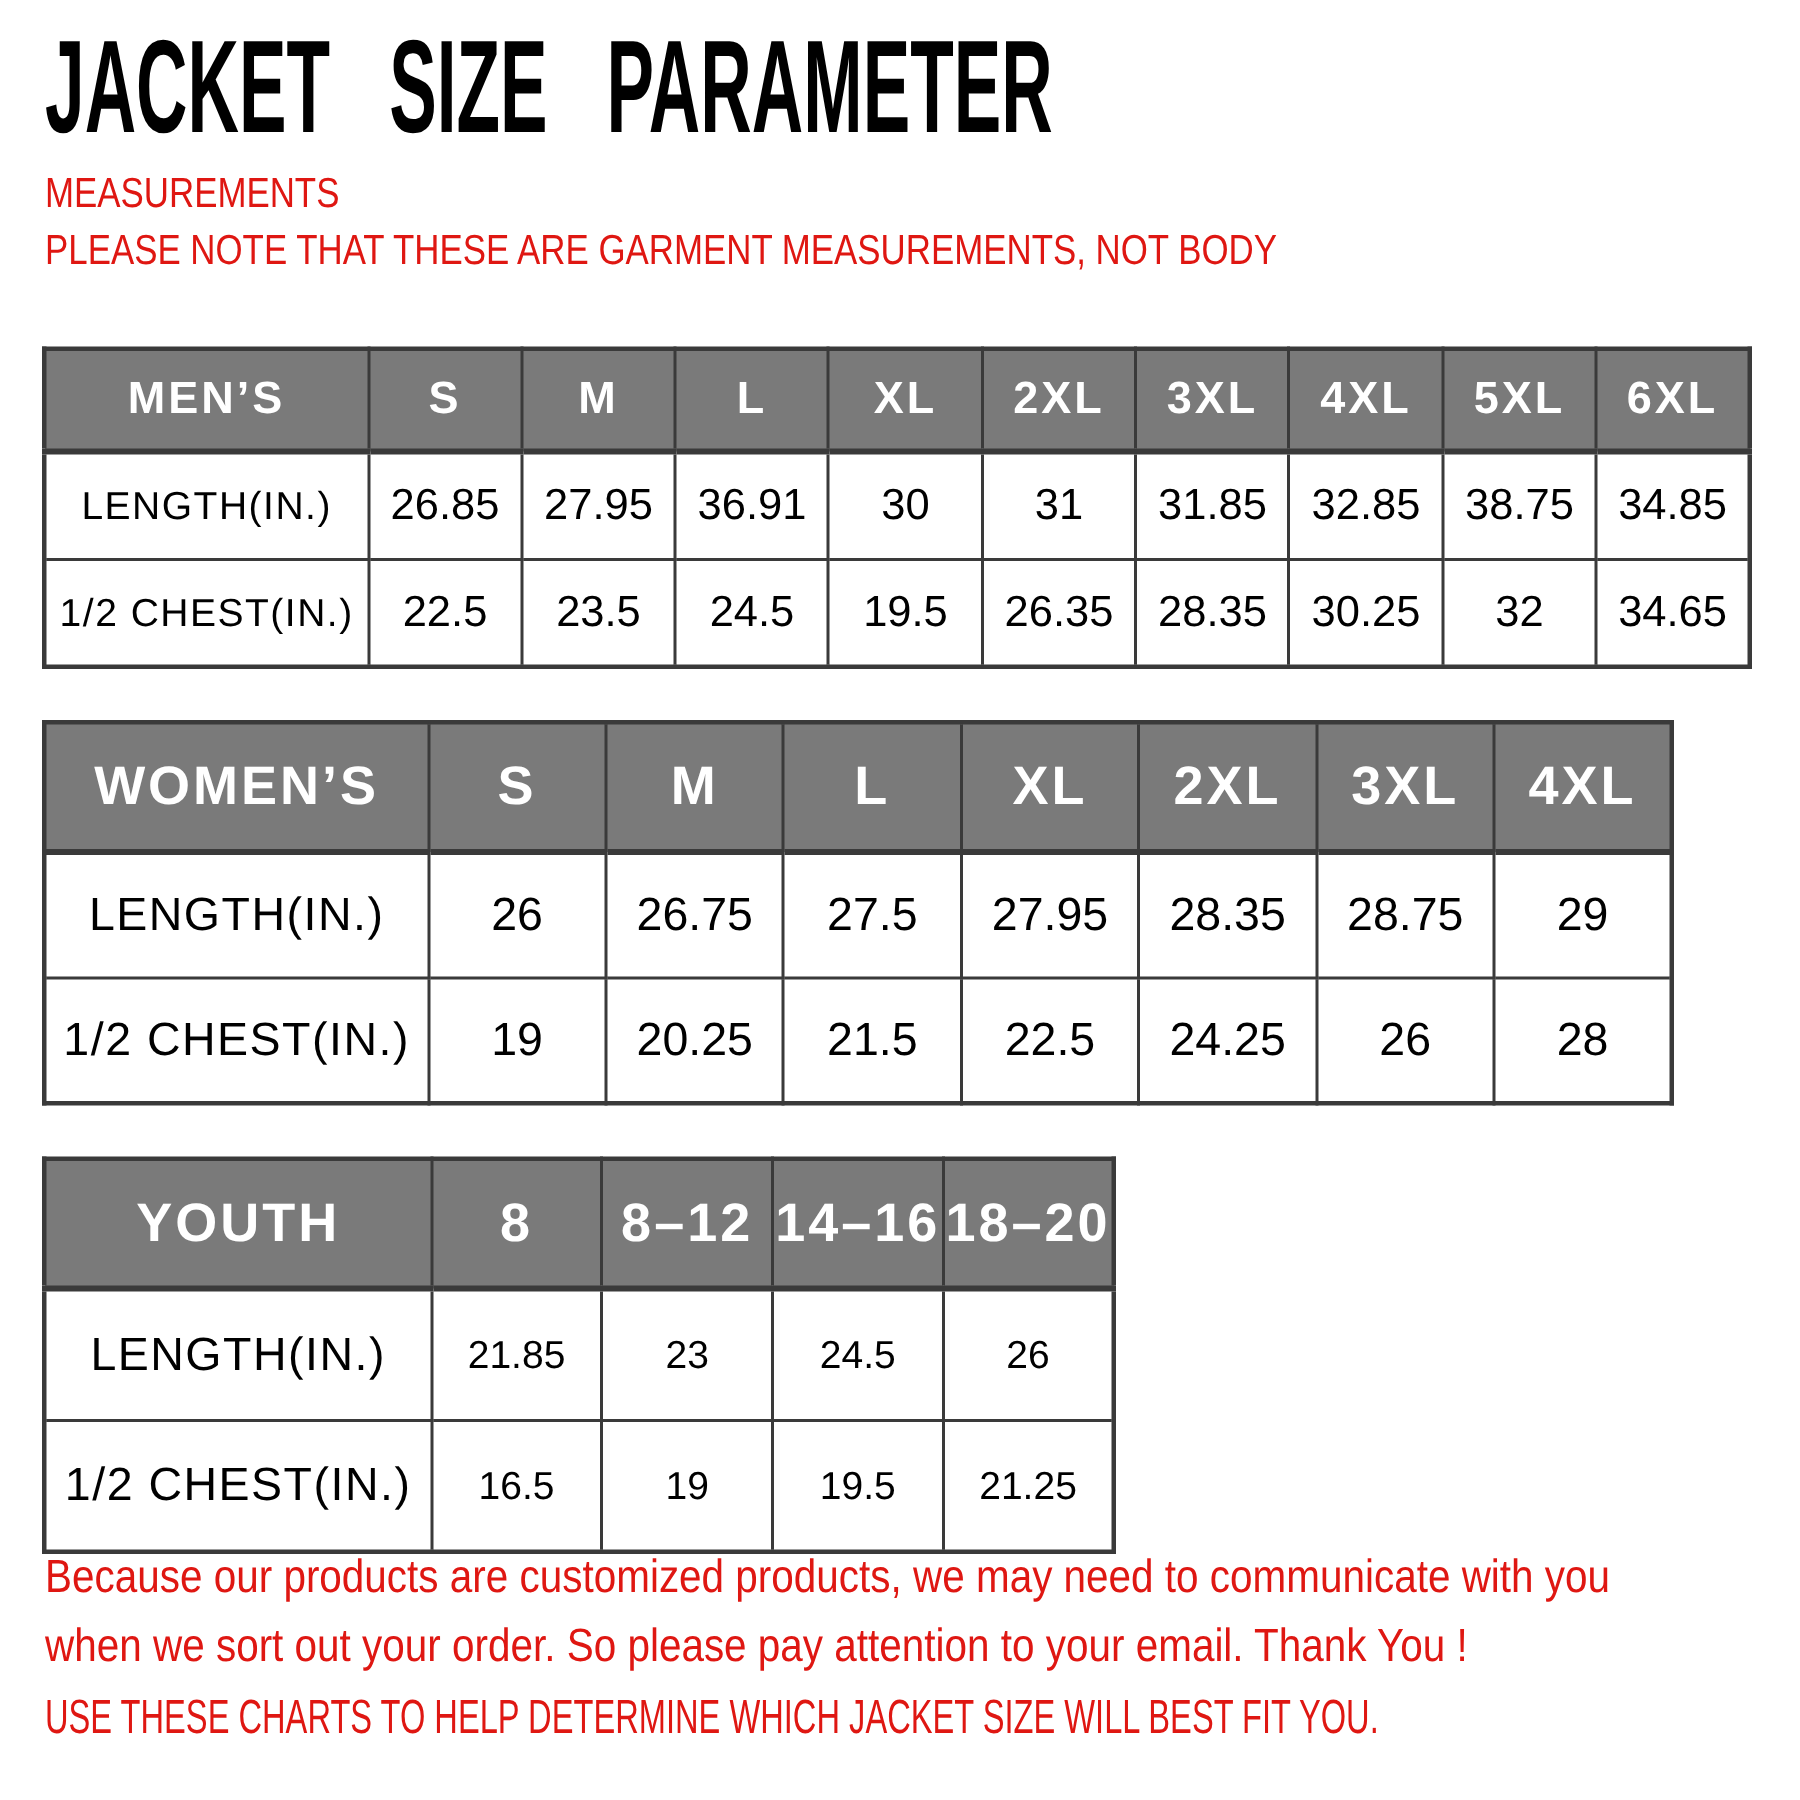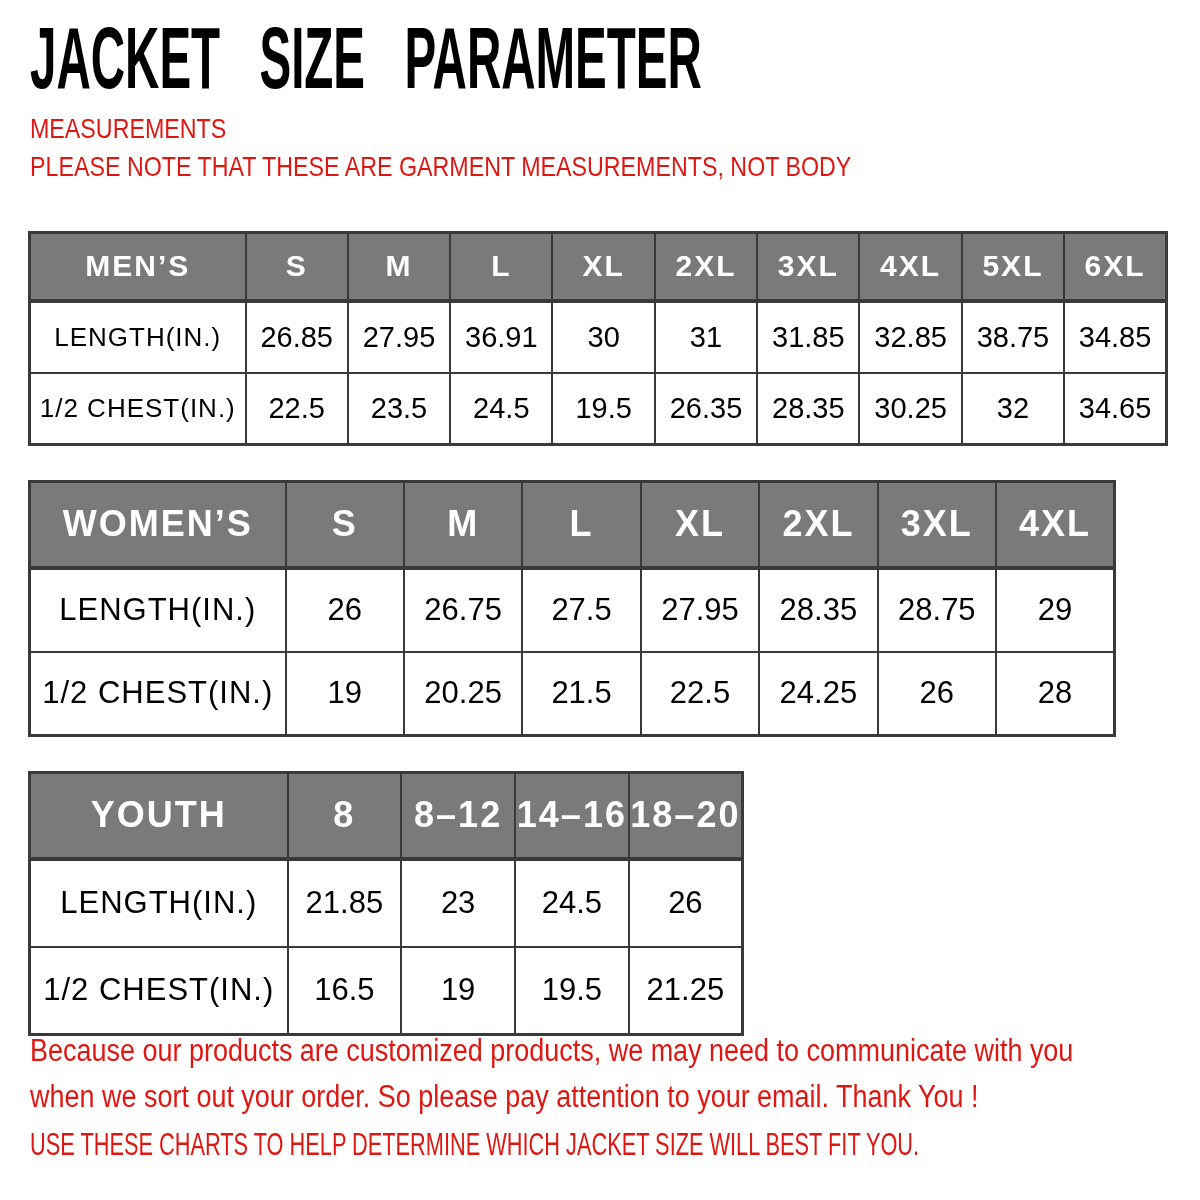--- a/index.html
+++ b/index.html
@@ -64,21 +64,21 @@
   .t-women th { font-size: 36px; }
   .t-women td { font-size: 31px; }
   .t-women td.lbl { font-size: 31px; letter-spacing: 1px; }
   .t-women col.c0 { width: 256px; }
 
   
   .t-youth { left: 28px; top: 737px; width: 716px; }
   .t-youth .hrow { height: 86px; }
   .t-youth .drow { height: 88px; }
   .t-youth th { font-size: 36px; }
-  .t-youth td { font-size: 31px; }
+  .t-youth td { font-size: 26px; }
   .t-youth td.lbl { font-size: 31px; letter-spacing: 1px; }
   .t-youth col.c0 { width: 258px; }
 
   
   .footer-para {
     position: absolute; left: 30px; top: 1028px;
     color: var(--accent-red); font-size: 31px; line-height: 46px; font-weight: 400;
   }
   .sqP { transform: scaleX(0.87); }
   .fit-line {

